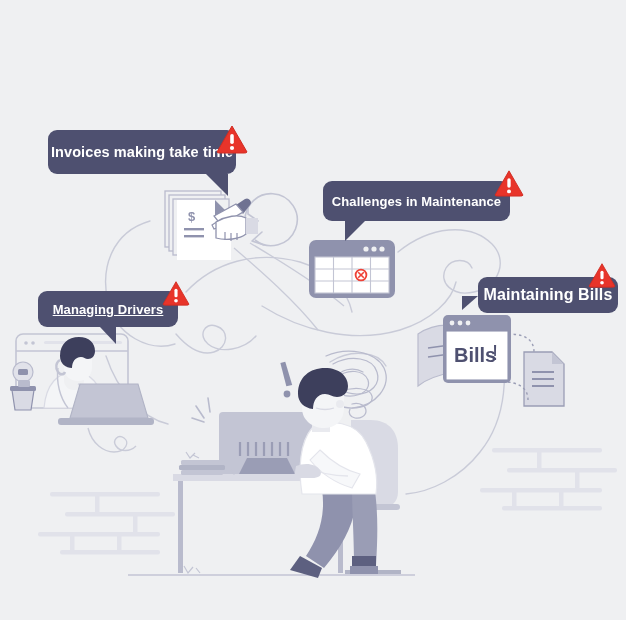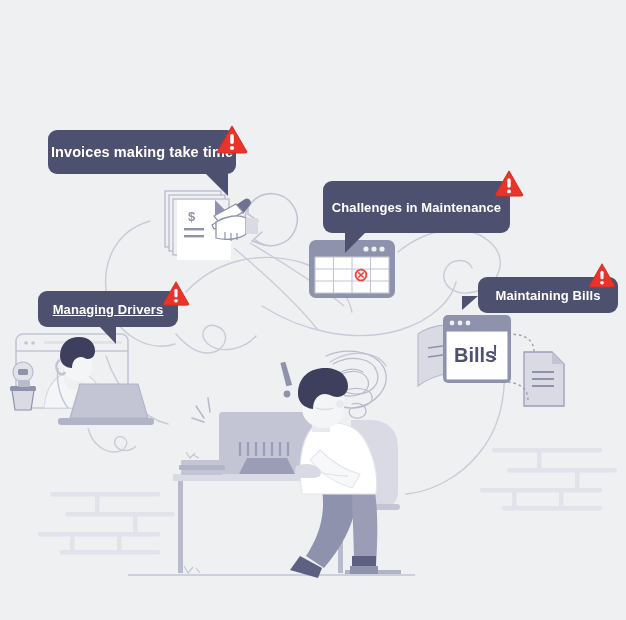--- a/index.html
+++ b/index.html
@@ -61,34 +61,34 @@
   }
   #callout-invoices .tail {
     left: 158px; bottom: -22px;
     border-width: 22px 0 0 22px;
     border-color: #4e5070 transparent transparent transparent;
   }
 
   
   #callout-challenges {
     left: 323px; top: 181px;
-    width: 187px; height: 52px;
+    width: 187px; height: 40px;
     font-size: 13px;
   }
   #callout-challenges .tail {
     left: 22px; bottom: -20px;
     border-width: 0 0 20px 20px;
     border-color: transparent transparent transparent #4e5070;
   }
 
   
   #callout-bills {
     left: 478px; top: 277px;
     width: 140px; height: 36px;
-    font-size: 13px;
+    font-size: 16px;
   }
   #callout-bills .tail {
     left: -16px; bottom: 3px;
     border-width: 14px 16px 0 0;
     border-color: #4e5070 transparent transparent transparent;
   }
 
   
   #callout-drivers {
     left: 38px; top: 291px;

